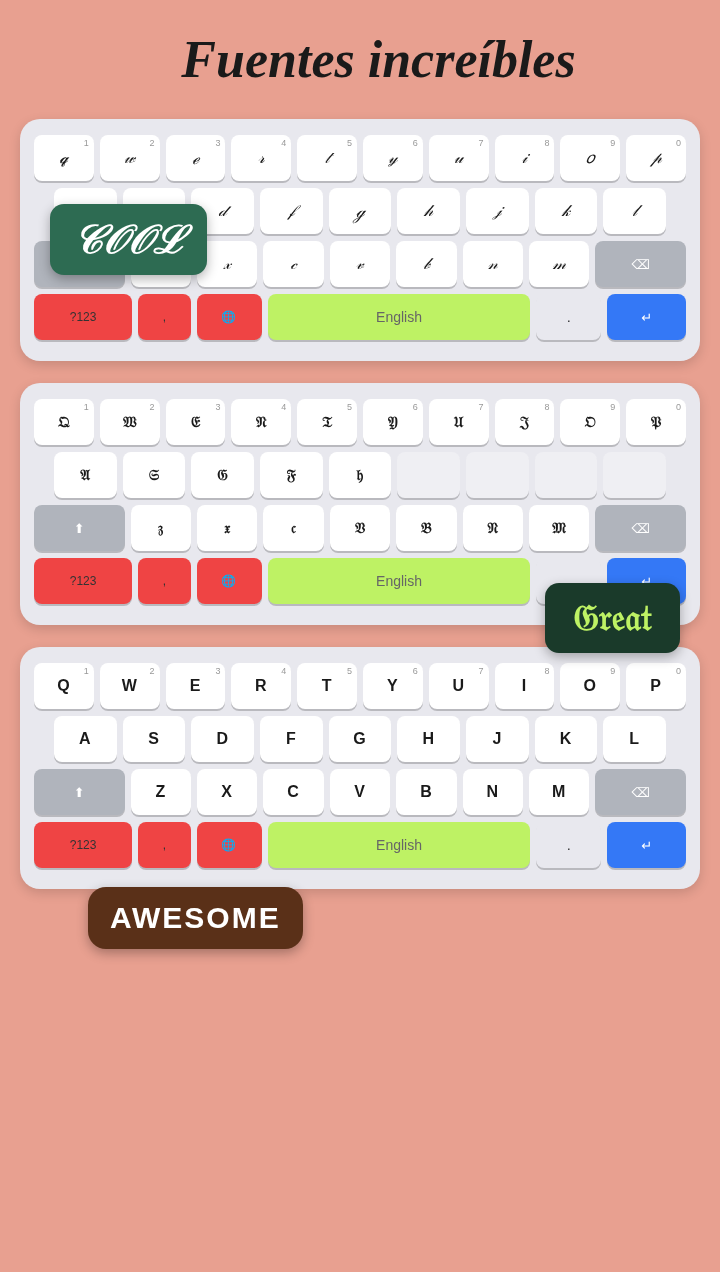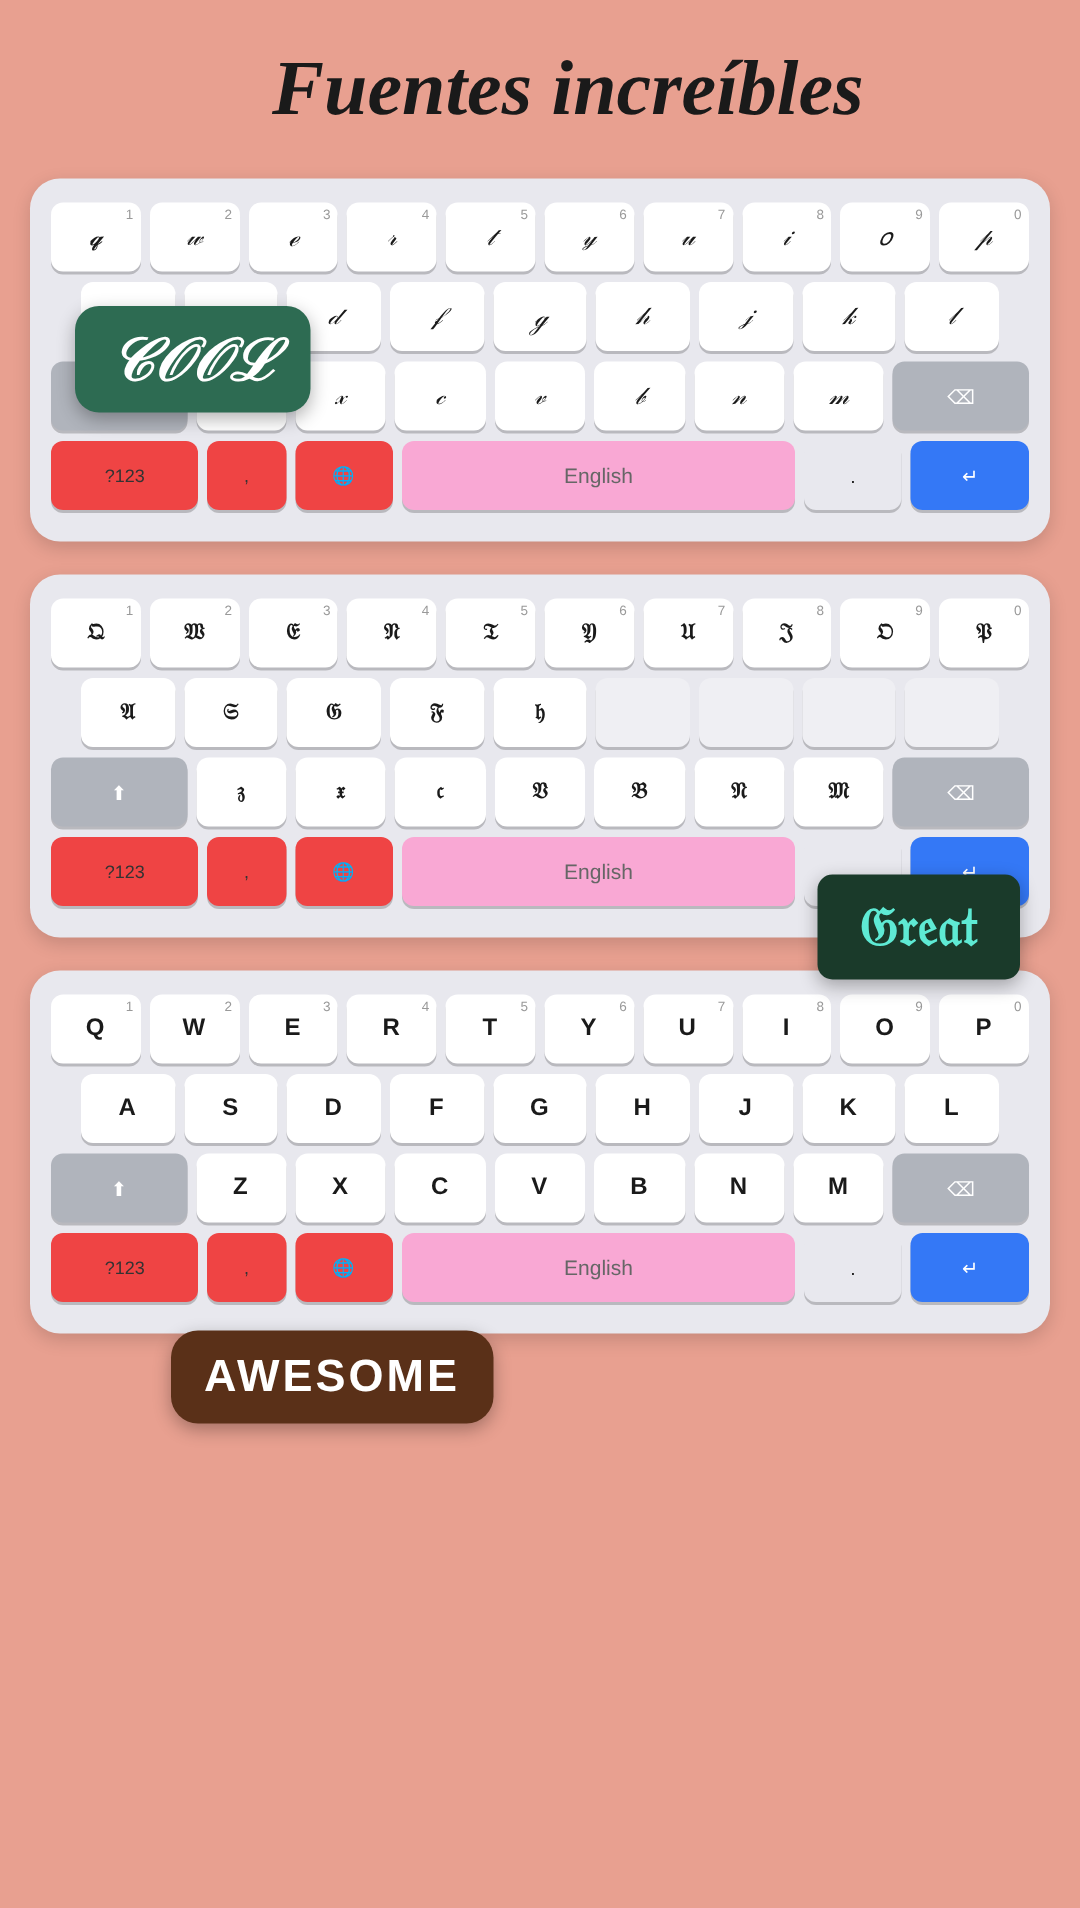--- a/index.html
+++ b/index.html
@@ -65,21 +65,21 @@
       color: #999;
     }
 
     .key.gray {
       background: #b0b4bc;
       color: #fff;
     }
 
     .key.space {
       flex: 4;
-      background: #f9a8d4;
+      background: #bef264;
     }
 
     .key.blue {
       background: #3478f6;
       color: #fff;
       flex: 1.2;
     }
 
     .key.symbol {
       flex: 1.5;
@@ -109,27 +109,26 @@
       color: #fff;
       font-family: 'Palatino Linotype', cursive, serif;
       font-style: italic;
       top: 85px;
       left: 30px;
       font-size: 40px;
     }
 
     .badge-great {
       background: #1a3a2a;
-      color: #5eead4;
+      color: #bef264;
       font-family: 'Times New Roman', serif;
       font-weight: 900;
       top: 260px;
       right: 30px;
       font-size: 38px;
-      border-radius: 10px;
     }
 
     .badge-awesome {
       background: #5a3018;
       color: #fff;
       font-family: -apple-system, BlinkMacSystemFont, sans-serif;
       font-weight: 800;
       letter-spacing: 2px;
       top: 255px;
       left: 90px;
@@ -145,21 +144,21 @@
     .go { font-family: 'Times New Roman', serif; font-weight: 900; font-size: 15px; }
     .reg { font-family: -apple-system, sans-serif; font-weight: 600; font-size: 16px; letter-spacing: 1px; }
   </style>
 </head>
 <body>
 
 <h1 class="page-title">Fuentes increíbles</h1>
 
 <div class="keyboard-card keyboard-card-1">
 
-  <div class="badge badge-cool" style="font-family: 'Palatino Linotype', cursive, serif; font-style: italic; border-radius: 16px;">𝒞𝒪𝒪ℒ</div>
+  <div class="badge badge-cool" style="font-family: 'Palatino Linotype', cursive, serif; font-style: italic;">𝒞𝒪𝒪ℒ</div>
 
   <div class="key-row">
     <div class="key">
         <span class="num">1</span>
         <span class="bl">𝓺</span>
       </div>
     <div class="key">
         <span class="num">2</span>
         <span class="bl">𝓌</span>
       </div>
@@ -379,21 +378,21 @@
       </div>
     <div class="key dot-key">
         <span>.</span>
       </div>
     <div class="key blue">↵</div>
   </div>
 </div>
 
 <div class="keyboard-card keyboard-card-3">
 
-  <div class="badge badge-awesome" style="font-family:-apple-system,sans-serif;font-weight:800;letter-spacing:2px;top:240px;left:94px;font-size:30px;padding:14px 22px;border-radius:18px;">AWESOME</div>
+  <div class="badge badge-awesome" style="font-family:-apple-system,sans-serif;font-weight:800;letter-spacing:2px;top:240px;left:68px;font-size:30px;padding:14px 22px;border-radius:18px;">AWESOME</div>
 
   <div class="key-row">
     <div class="key">
         <span class="num">1</span>
         <span class="reg">Q</span>
       </div>
     <div class="key">
         <span class="num">2</span>
         <span class="reg">W</span>
       </div>

